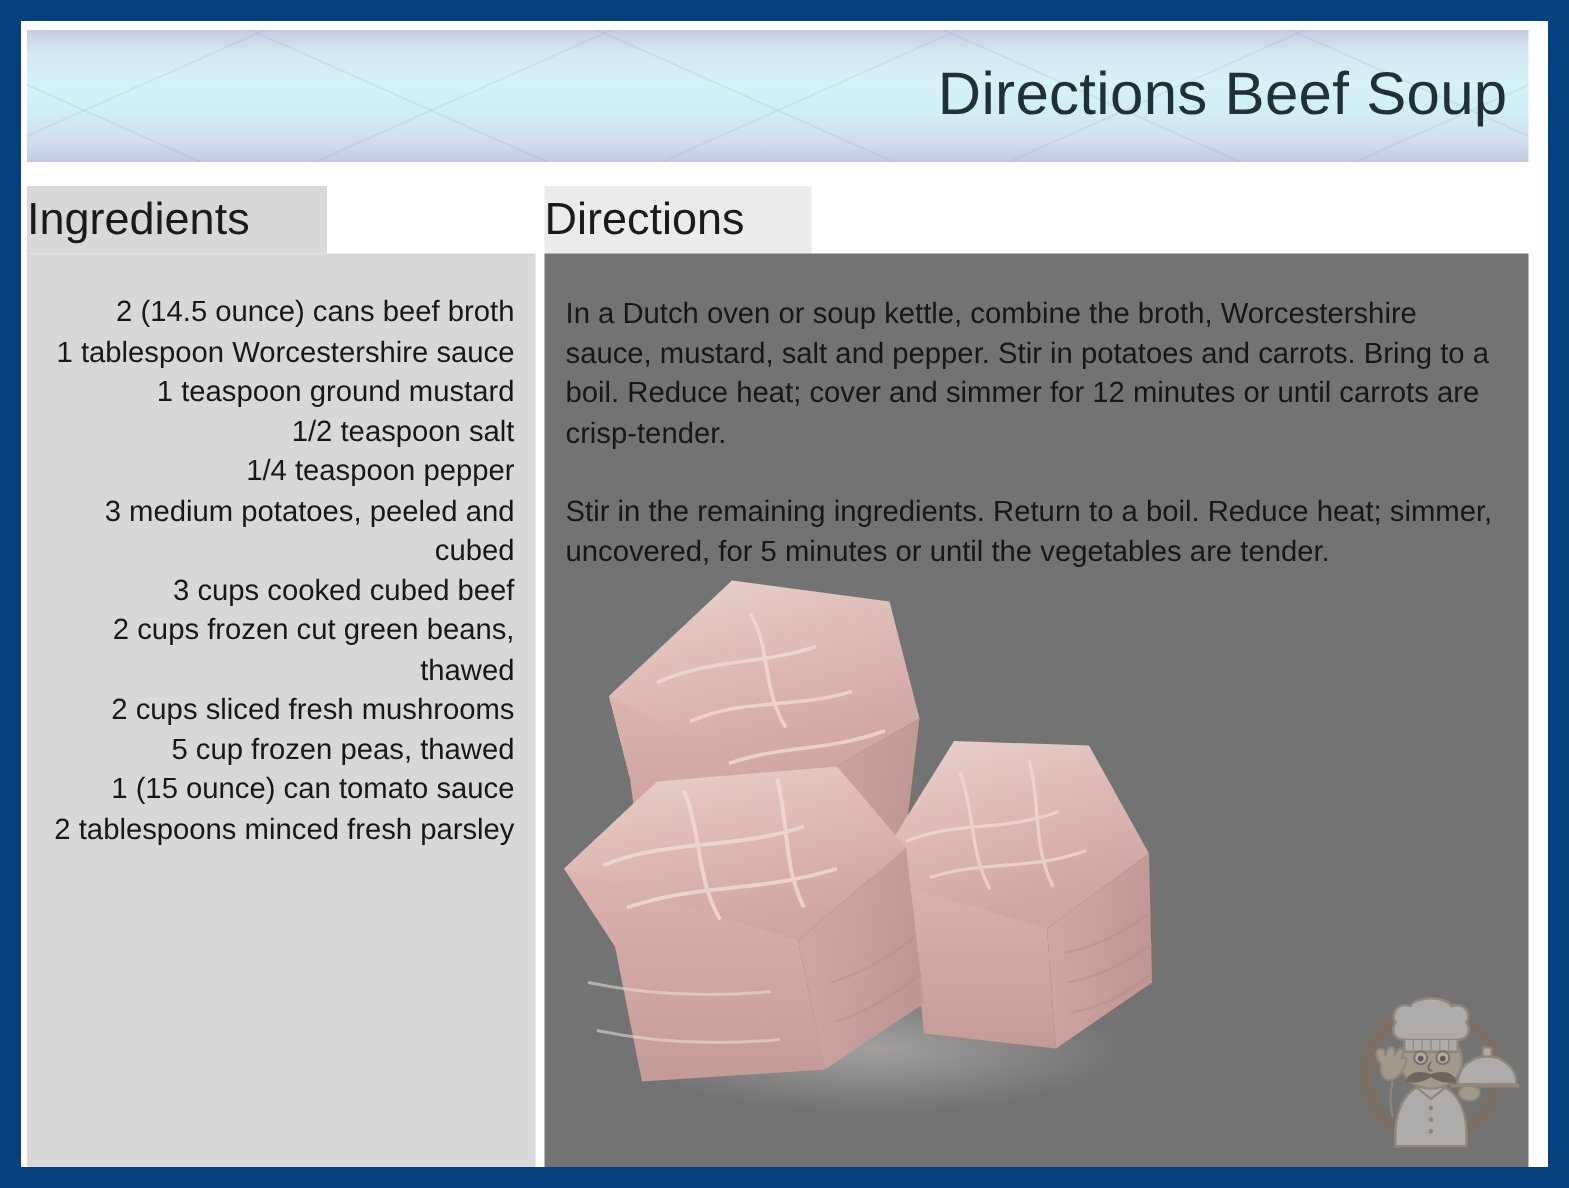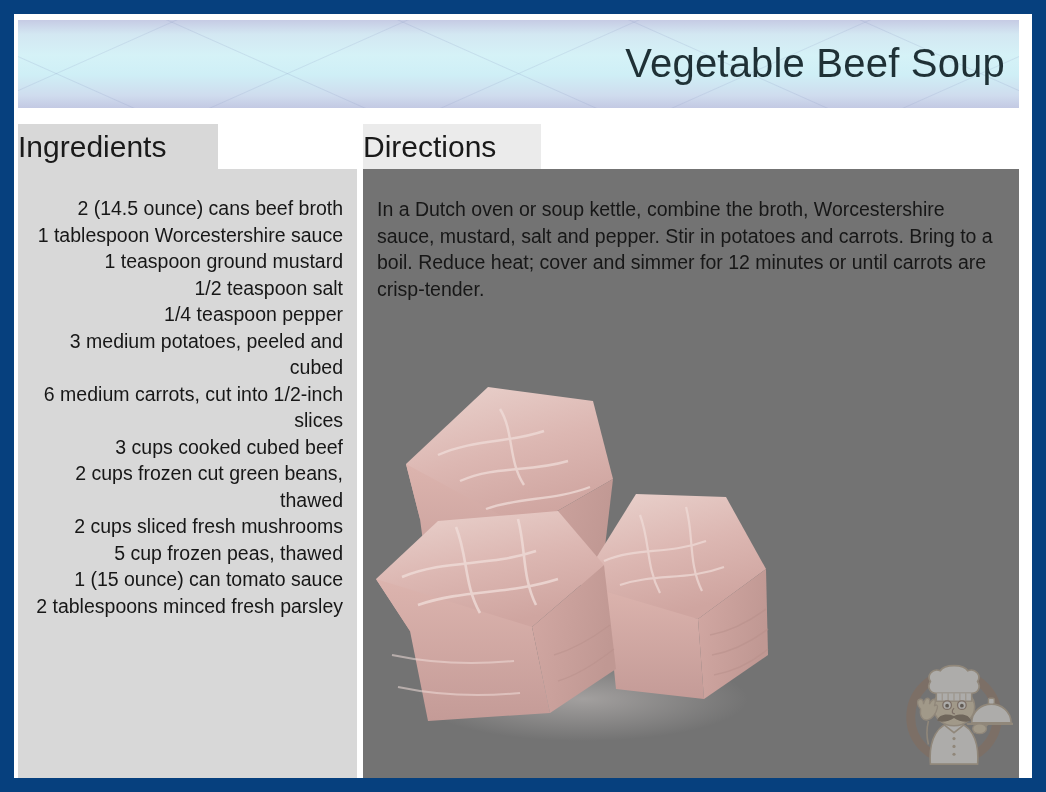--- a/index.html
+++ b/index.html
@@ -148,48 +148,48 @@
   }
   #chef-logo svg { display: block; }
 </style>
 </head>
 <body>
 
 <div id="slide">
   <div id="canvas">
 
     <div id="banner">
-      <div id="banner-title">Vegetable Beef Soup</div>
+      <div id="banner-title">Directions Beef Soup</div>
     </div>
 
     <div class="tab-label" id="ingredients-tab">Ingredients</div>
 
     <div class="panel-body" id="ingredients-panel">
       <ul id="ingredients-list">
           <li>2 (14.5 ounce) cans beef broth</li>
           <li>1 tablespoon Worcestershire sauce</li>
           <li>1 teaspoon ground mustard</li>
           <li>1/2 teaspoon salt</li>
           <li>1/4 teaspoon pepper</li>
           <li>3 medium potatoes, peeled and cubed</li>
-          <li>6 medium carrots, cut into 1/2-inch slices</li>
           <li>3 cups cooked cubed beef</li>
           <li>2 cups frozen cut green beans, thawed</li>
           <li>2 cups sliced fresh mushrooms</li>
           <li>5 cup frozen peas, thawed</li>
           <li>1 (15 ounce) can tomato sauce</li>
           <li>2 tablespoons minced fresh parsley</li>
         </ul>
     </div>
 
     <div class="tab-label" id="directions-tab">Directions</div>
 
     <div class="panel-body" id="directions-panel">
       <div id="directions-text">
           <p class="direction-para">In a Dutch oven or soup kettle, combine the broth, Worcestershire sauce, mustard, salt and pepper.  Stir in potatoes and carrots.  Bring to a boil.  Reduce heat; cover and simmer for 12 minutes or until carrots are crisp-tender.</p>
+          <p class="direction-para">Stir in the remaining ingredients.  Return to a boil.  Reduce heat; simmer, uncovered, for 5 minutes or until the vegetables are tender.</p>
         </div>
 
       <div id="beef-photo">
         <svg viewBox="0 0 430 400" width="430" height="400" aria-hidden="true">
           <defs>
             <linearGradient id="mtTop" x1="0" y1="0" x2="0.4" y2="1">
               <stop offset="0%" stop-color="#ead3ce"></stop>
               <stop offset="55%" stop-color="#dcb7b2"></stop>
               <stop offset="100%" stop-color="#cfa5a0"></stop>
             </linearGradient>

